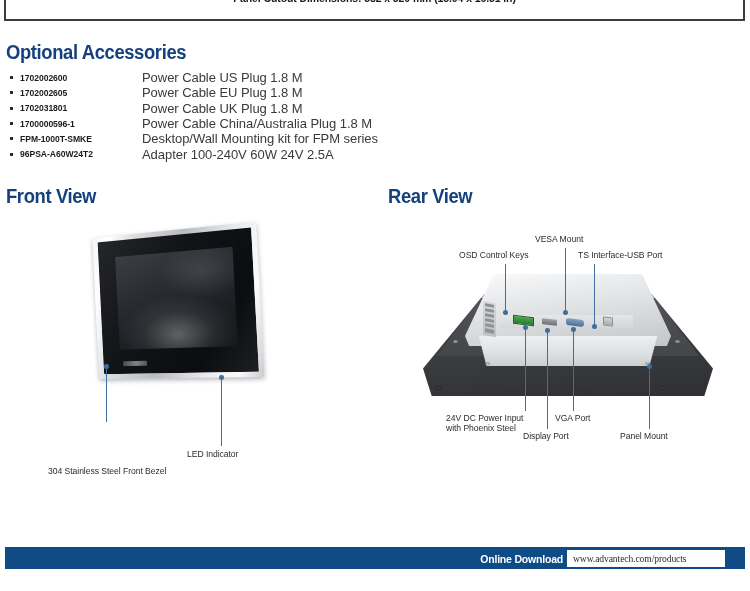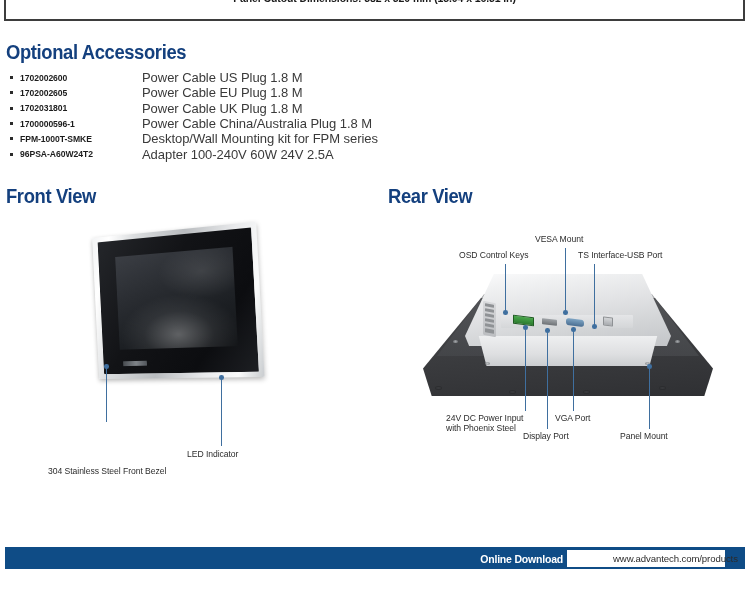--- a/index.html
+++ b/index.html
@@ -276,26 +276,25 @@
   #footer-url-box {
     position: absolute;
     right: 20px; top: 2.5px;
     width: 158px; height: 17px;
     background: #ffffff;
     display: flex;
     align-items: center;
     padding-left: 6px;
   }
   #footer-url {
-    font-family: Liberation Sans, sans-serif;
+    font-family: Liberation Serif, serif;
     font-size: 9.6px;
     color: #2b2b2b;
     letter-spacing: -0.1px;
     white-space: nowrap;
-    margin-left: 40px;
   }
 </style>
 </head>
 <body>
 
 <div id="page">
 
   <div id="cutout-box">
     <div id="cutout-text">Panel Cutout Dimensions: 382 x 320 mm (15.04 x 16.31 in)</div>
   </div>

